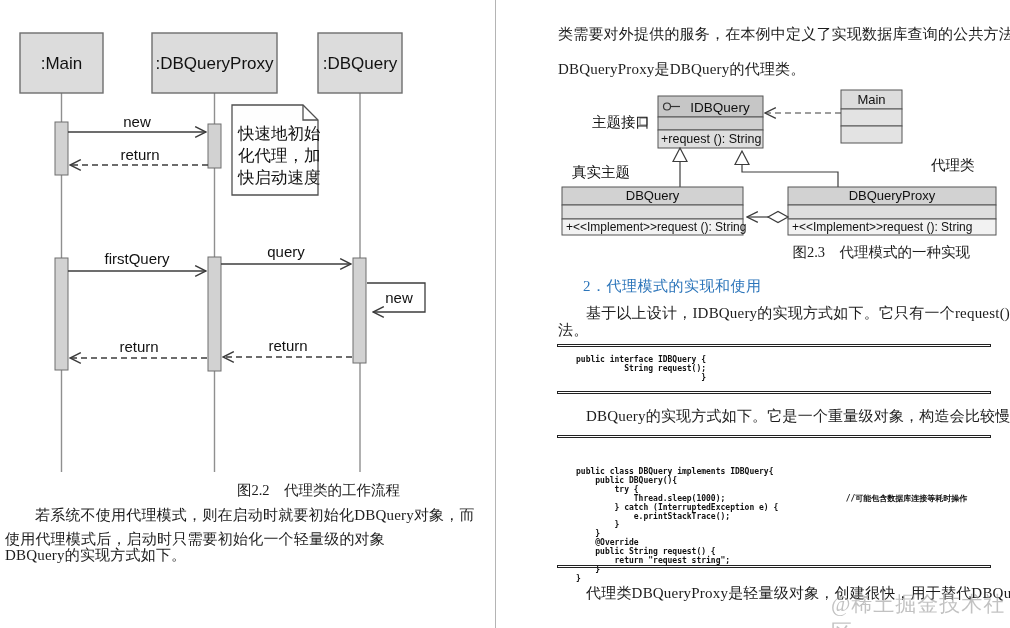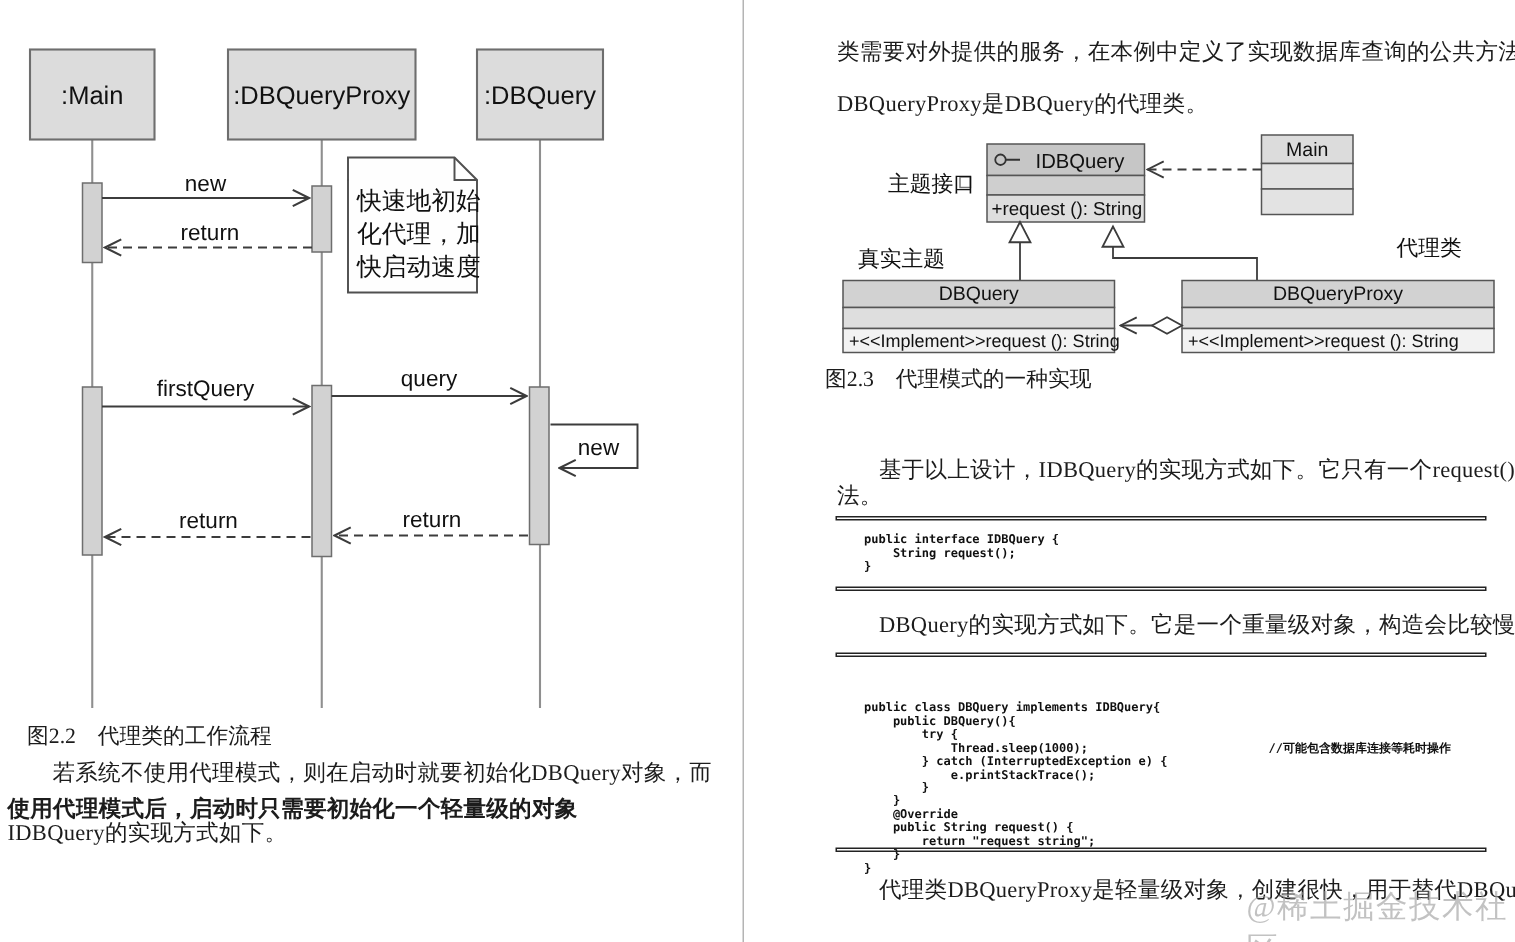--- a/index.html
+++ b/index.html
@@ -8,21 +8,21 @@
     font-family:"Liberation Serif","DejaVu Serif",serif;color:#1c1c1c;
     overflow:hidden;
   }
   .page{position:absolute;top:0;height:628px;background:#fff;}
   #page-left{left:0;width:460px;}
   #page-right{left:550px;width:460px;}
   #divider{position:absolute;left:495px;top:0;width:1px;height:628px;background:#b4b4b4;}
 
   .abs{position:absolute;white-space:nowrap;}
   .body-txt{font-size:15px;letter-spacing:.2px;}
-  .caption{font-size:14.5px;text-align:left;width:100%;}
+  .caption{font-size:14.5px;text-align:right;width:100%;}
   .heading-blue{font-size:15px;color:#2c75ba;letter-spacing:.5px;}
 
   svg text{font-family:"Liberation Sans","DejaVu Sans",sans-serif;fill:#111;}
   svg text.cjk{font-family:"Liberation Serif","DejaVu Serif",serif;}
 
   .code-rule{
     position:absolute;height:3px;box-sizing:border-box;
     border:1px solid #222;background:transparent;left:7px;width:434px;
   }
   pre.code{
@@ -84,25 +84,25 @@
     <path d="M367,283 H425 V312 H373" fill="none" stroke="#3c3c3c" stroke-width="1.3" marker-end="url(#arr)"></path>
     <text x="399" y="303" font-size="15" text-anchor="middle">new</text>
 
     <line x1="352" y1="357" x2="223" y2="357" stroke="#3c3c3c" stroke-width="1.3" stroke-dasharray="6,4" marker-end="url(#arr)"></line>
     <text x="288" y="351" font-size="15" text-anchor="middle">return</text>
 
     <line x1="207" y1="358" x2="70" y2="358" stroke="#3c3c3c" stroke-width="1.3" stroke-dasharray="6,4" marker-end="url(#arr)"></line>
     <text x="139" y="352" font-size="15" text-anchor="middle">return</text>
   </svg>
 
-  <div class="abs caption" style="top:481px;left:0;width:400px;padding-left:18px;">图2.2　代理类的工作流程</div>
+  <div class="abs caption" style="top:481px;left:0;width:400px;">图2.2　代理类的工作流程</div>
 
   <div class="abs body-txt" style="top:506px;left:35px;">若系统不使用代理模式，则在启动时就要初始化DBQuery对象，而</div>
-  <div class="abs body-txt" style="top:530px;left:5px;font-weight:bold;">使用代理模式后，启动时只需要初始化一个轻量级的对象</div>
-  <div class="abs body-txt" style="top:546px;left:5px;">IDBQuery的实现方式如下。</div>
+  <div class="abs body-txt" style="top:530px;left:5px;">使用代理模式后，启动时只需要初始化一个轻量级的对象</div>
+  <div class="abs body-txt" style="top:546px;left:5px;">DBQuery的实现方式如下。</div>
 </div>
 
 <div id="divider"></div>
 
 <div id="page-right" class="page">
 
   <div class="abs body-txt" style="top:25px;left:8px;">类需要对外提供的服务，在本例中定义了实现数据库查询的公共方法，</div>
   <div class="abs body-txt" style="top:60px;left:8px;">DBQueryProxy是DBQuery的代理类。</div>
 
   <svg class="abs" style="top:85px;left:0;" width="460" height="180" viewBox="0 0 460 180">
@@ -149,26 +149,27 @@
     <rect x="238" y="134" width="208" height="16" fill="#f2f2f2" stroke="#555"></rect>
     <text x="342" y="115" font-size="13" text-anchor="middle">DBQueryProxy</text>
     <text x="242" y="146" font-size="12">+&lt;&lt;Implement&gt;&gt;request (): String</text>
 
     <line x1="219" y1="132" x2="197" y2="132" stroke="#3c3c3c" stroke-width="1.2" marker-end="url(#arr2)"></line>
     <polygon points="218,132 228,126.5 238,132 228,137.5" fill="#ffffff" stroke="#3c3c3c" stroke-width="1.2"></polygon>
   </svg>
 
   <div class="abs caption" style="top:243px;left:0;width:420px;">图2.3　代理模式的一种实现</div>
 
+  <div class="abs heading-blue" style="top:277px;left:33px;">2．代理模式的实现和使用</div>
 
   <div class="abs body-txt" style="top:304px;left:36px;">基于以上设计，IDBQuery的实现方式如下。它只有一个request()方</div>
   <div class="abs body-txt" style="top:321px;left:8px;">法。</div>
 
   <div class="code-rule" style="top:344px;"></div>
-  <pre class="code" style="top:356px;">public interface IDBQuery {
+  <pre class="code" style="top:356px;text-align:right;">public interface IDBQuery {
     String request();
 }</pre>
   <div class="code-rule" style="top:391px;"></div>
 
   <div class="abs body-txt" style="top:407px;left:36px;">DBQuery的实现方式如下。它是一个重量级对象，构造会比较慢。</div>
 
   <div class="code-rule" style="top:435px;"></div>
   <pre class="code" style="top:468px;">public class DBQuery implements IDBQuery{
     public DBQuery(){
         try {

